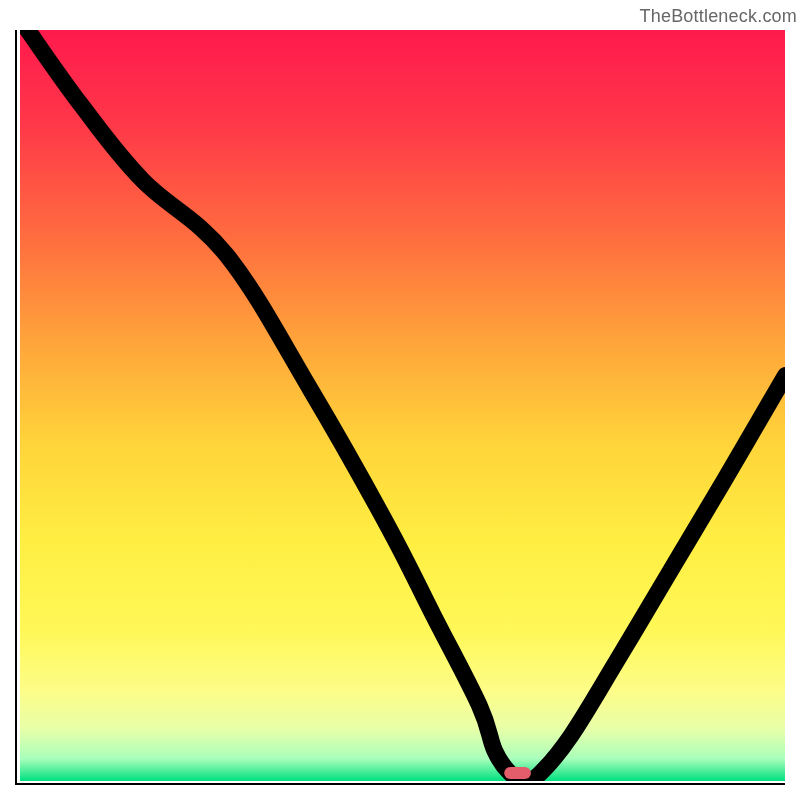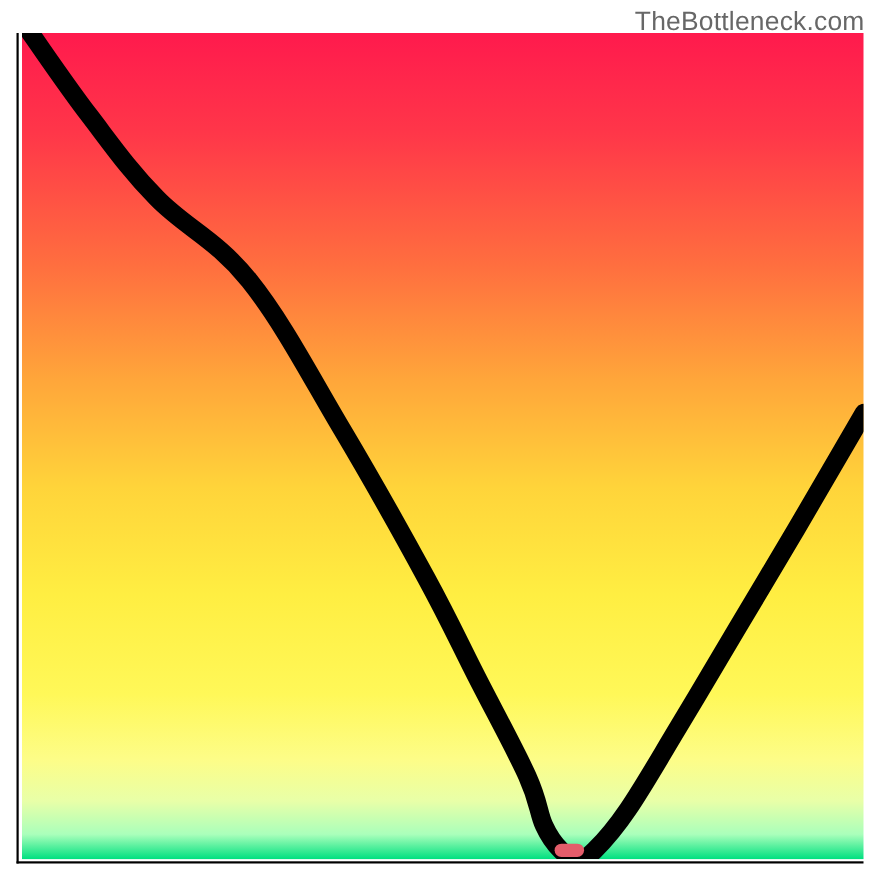--- a/index.html
+++ b/index.html
@@ -38,22 +38,22 @@
       #fff858 80%,
       #fdfd88 88%,
       #e8ffa8 93%,
       #aaffbb 97%,
       #00e080 100%
     );
   }
   .attribution {
     position: absolute;
     top: 6px;
-    right: 14px;
-    font-size: 24px;
+    right: 3px;
+    font-size: 18px;
     font-weight: 500;
     color: #676767;
     letter-spacing: 0.2px;
   }
   svg.overlay {
     position: absolute;
     left: 2.5px;
     top: 0;
     width: calc(100% - 2.5px);
     height: calc(100% - 2.5px);

